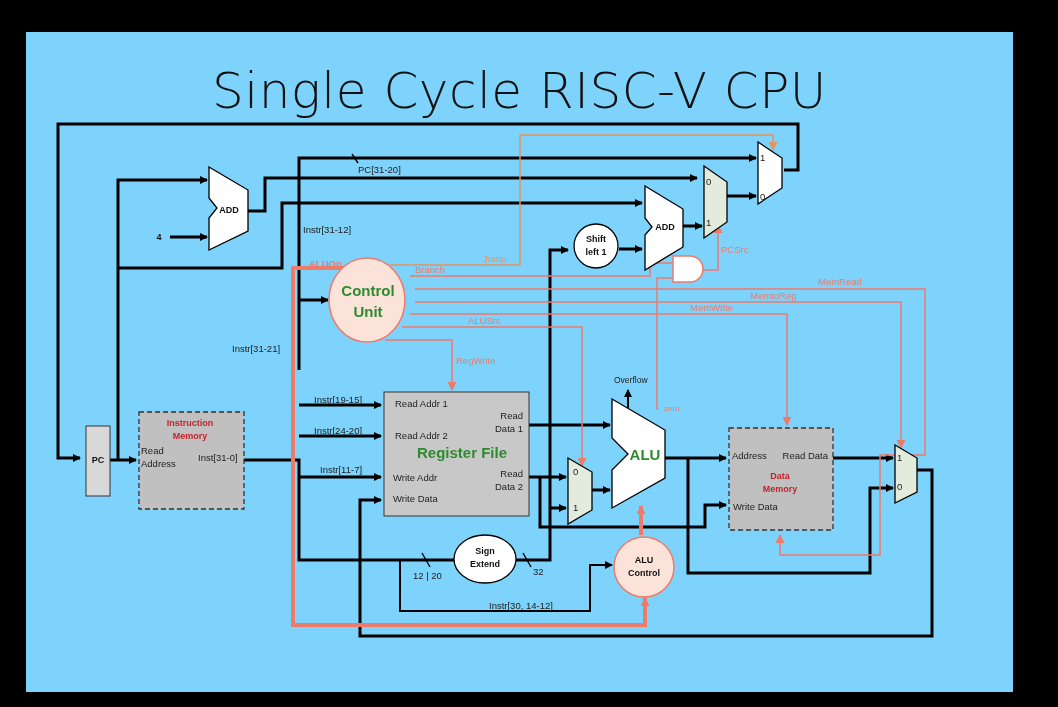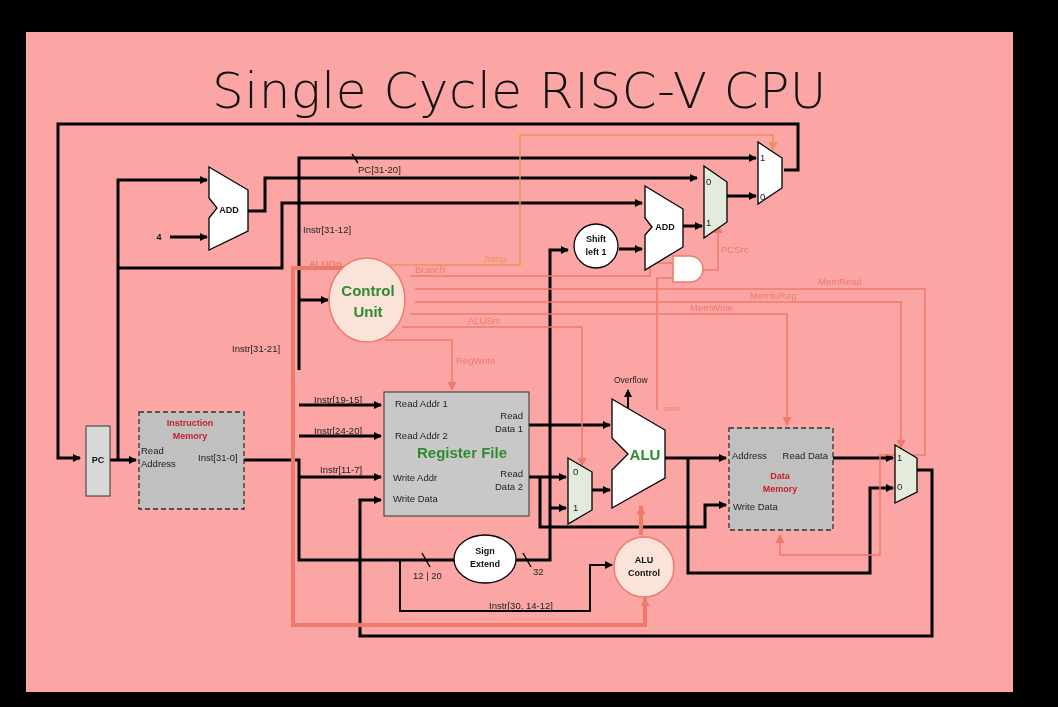--- a/index.html
+++ b/index.html
@@ -1,17 +1,17 @@
 <!DOCTYPE html>
 <html><head>
 <meta charset="utf-8">
 <style>
   html, body { margin:0; padding:0; background:#000; }
   body { width:1058px; height:707px; position:relative; overflow:hidden; font-family:"Liberation Sans", sans-serif; }
-  #slide { position:absolute; left:26px; top:32px; width:987px; height:660px; background:#fca5a5; }
+  #slide { position:absolute; left:26px; top:32px; width:987px; height:660px; background:#7dd3fc; }
   #title { position:absolute; left:0; top:30px; width:987px; text-align:center; font-family:"DejaVu Sans", sans-serif; font-weight:300; font-size:50px; color:#111; letter-spacing:0.5px; }
   svg { position:absolute; left:0; top:0; }
   .w { stroke:#000; stroke-width:3; fill:none; }
   .wt { stroke:#000; stroke-width:1.4; fill:none; }
   .c { stroke:#ee7a6a; stroke-width:1.5; fill:none; }
   .co { stroke:#e8935a; stroke-width:1.5; fill:none; }
   .cb { stroke:#ee7a6a; stroke-width:4; fill:none; }
   .lbl { font-family:"Liberation Sans", sans-serif; font-size:9.5px; fill:#222; }
   .lblb { font-family:"Liberation Sans", sans-serif; font-size:9px; fill:#111; font-weight:bold; }
   .clbl { font-family:"Liberation Sans", sans-serif; font-size:9.5px; fill:#ee7a6a; }

